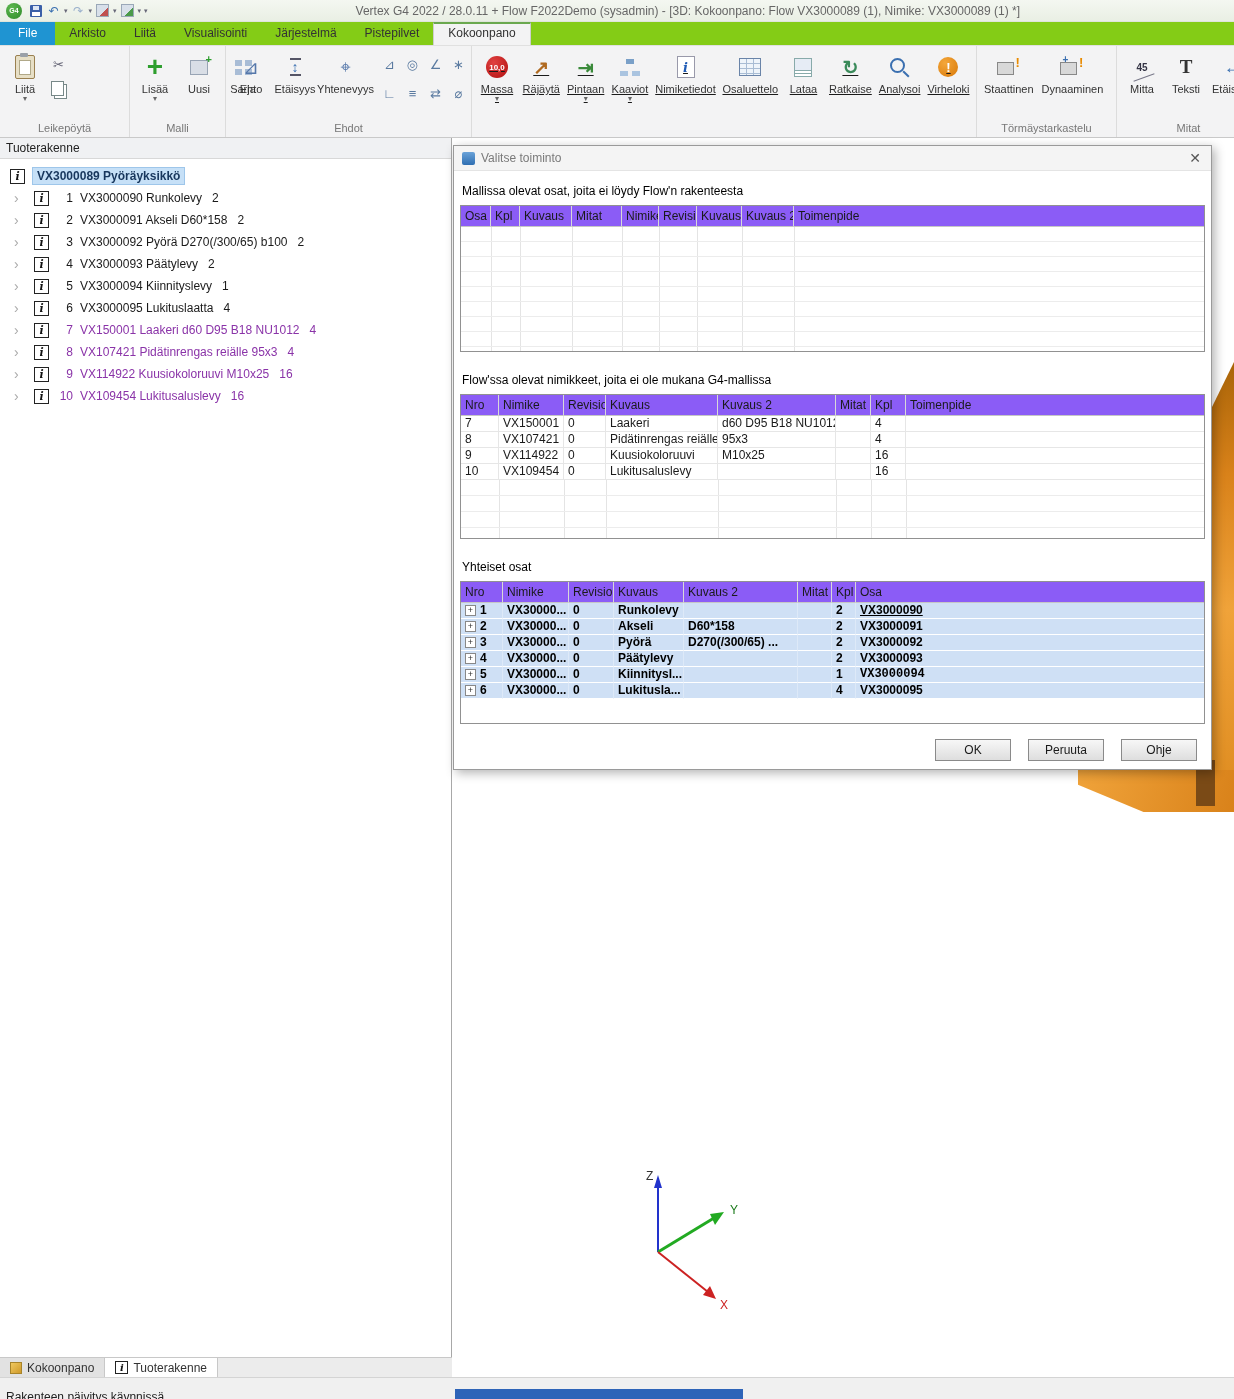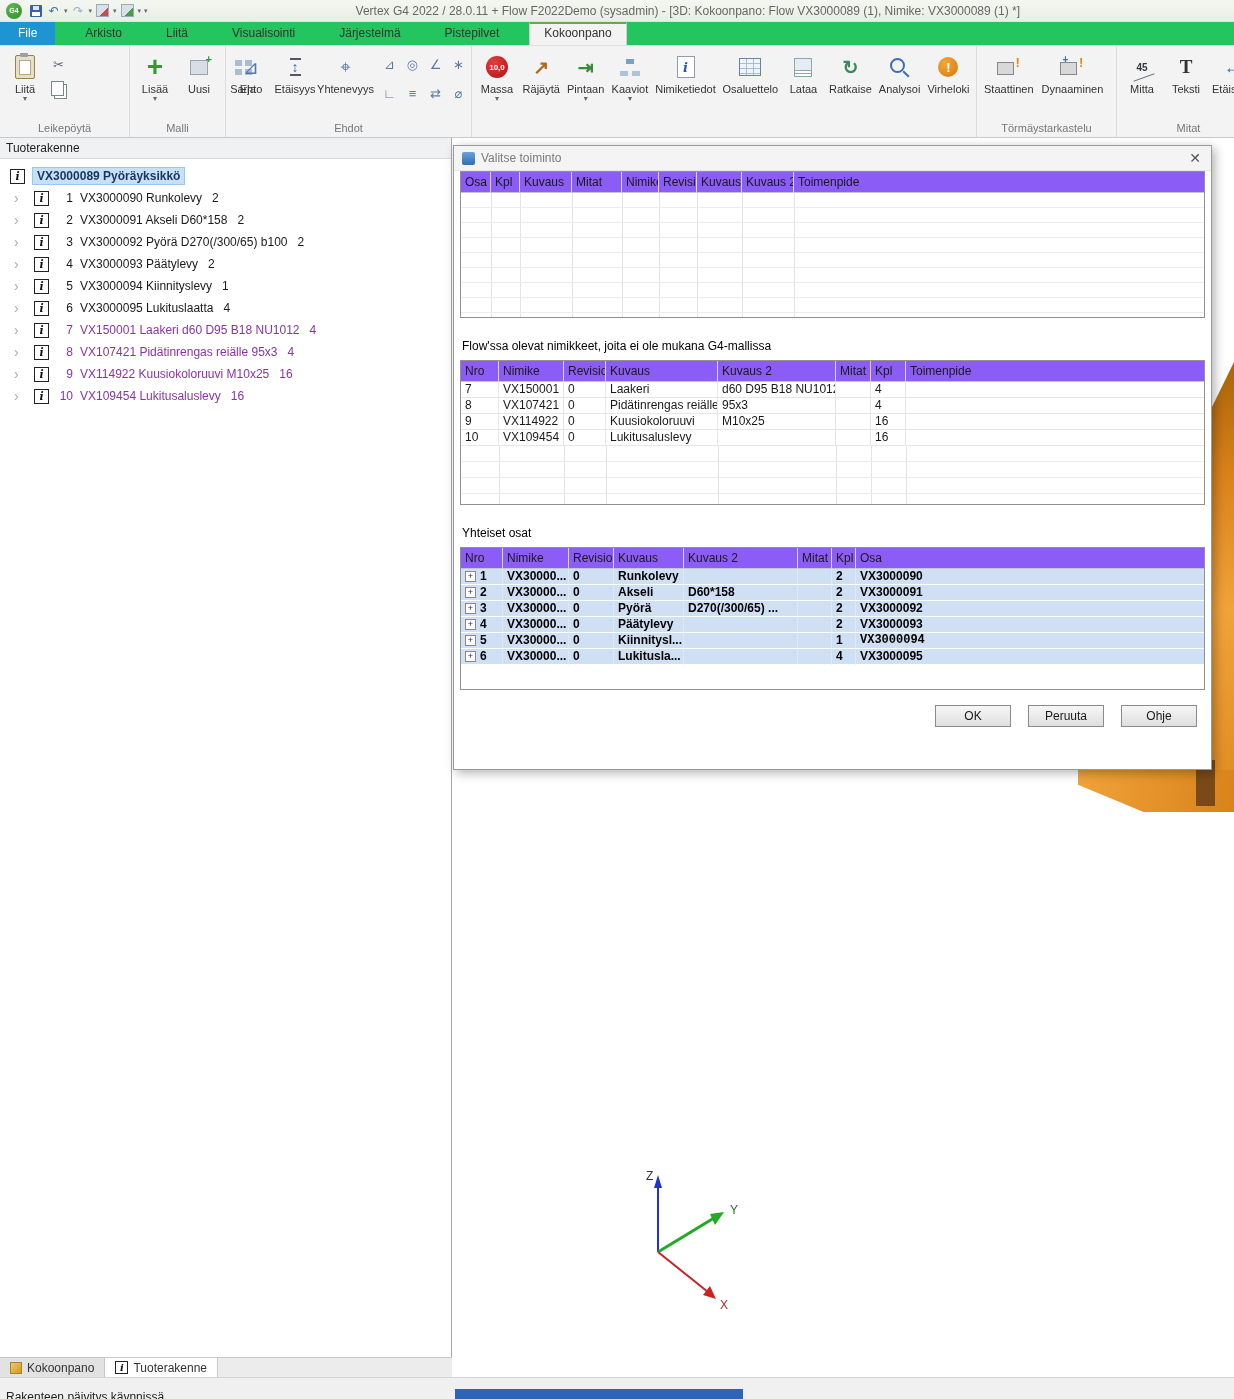--- a/index.html
+++ b/index.html
@@ -13,21 +13,21 @@
   .qicon{width:15px;height:15px;display:flex;align-items:center;justify-content:center;font-size:12px;color:#3a6fb0;}
   .qsave{width:12px;height:12px;background:#3a5fa8;position:relative;border-radius:1px;}
   .qsave::before{content:"";position:absolute;left:3px;top:1px;width:6px;height:4px;background:#dce6f4;}
   .qsave::after{content:"";position:absolute;left:2px;bottom:1px;width:8px;height:4px;background:#fff;}
   .qmisc1{width:13px;height:13px;background:linear-gradient(135deg,#d8e0ea 60%,#c05050 60%);border:1px solid #9aa8b8;box-sizing:border-box;}
   .qmisc2{width:13px;height:13px;background:linear-gradient(135deg,#d8e0ea 60%,#4a9a4a 60%);border:1px solid #9aa8b8;box-sizing:border-box;}
   .qcaret{font-size:7px;color:#667;}
   .titletext{flex:1;text-align:center;color:#666;white-space:nowrap;overflow:hidden;font-size:12px;}
 
   
-  .tabrow{position:absolute;left:0;top:22px;width:1234px;height:24px;background:#22c55e;display:flex;align-items:stretch;border-bottom:1px solid #e0e0e0;box-sizing:border-box;gap:16px;}
+  .tabrow{position:absolute;left:0;top:22px;width:1234px;height:24px;background:#84cc16;display:flex;align-items:stretch;border-bottom:1px solid #e0e0e0;box-sizing:border-box;}
   .tab{padding:4px 14px 0;font-size:12px;color:#333;white-space:nowrap;}
   .tab.file{background:#1f94d2;color:#fff;padding:4px 18px 0;}
   .tab.active{background:#f3f3f4;border-left:1px solid #cfcfcf;border-right:1px solid #cfcfcf;border-top:2px solid #6aa84f;padding-top:2px;}
 
   
   .ribbon{position:absolute;left:0;top:46px;width:1234px;height:92px;background:#f3f3f4;border-bottom:1px solid #c9c9c9;display:flex;box-sizing:border-box;}
   .rgroup{display:flex;flex-direction:column;border-right:1px solid #dcdcdc;box-sizing:border-box;flex:none;}
   .gbody{flex:1;display:flex;align-items:flex-start;padding:4px 4px 0;gap:2px;}
   .glabel{height:16px;line-height:15px;text-align:center;font-size:11px;color:#777;white-space:nowrap;overflow:hidden;}
   .rbtn{display:flex;flex-direction:column;align-items:center;padding:2px 3px 0;border-radius:3px;min-width:36px;}
@@ -252,21 +252,21 @@
             <span class="smic">∟</span>
             <span class="smic">≡</span>
             <span class="smic">⇄</span>
             <span class="smic">⌀</span>
           </div>
         </div>
       </div>
       <div class="glabel">Ehdot</div>
     </div>
 
-    <div class="rgroup" style="width:505px;">
+    <div class="rgroup" style="width:505px;text-decoration:underline;">
       <div class="gbody">
         <div class="rbtn">
           <span class="icbox">
               <span class="ic-massa">
                 <span>10,0</span>
               </span>
             </span>
           <span class="blabel">Massa</span>
           <span class="caret">▾</span>
         </div>
@@ -477,20 +477,21 @@
   </div>
 
   <div class="dialog">
     <div class="dtitle">
       <span class="dico"></span>
       <span>Valitse toiminto</span>
       <span class="dclose">✕</span>
     </div>
     <div class="dbody">
 
+      <div class="slabel">Mallissa olevat osat, joita ei löydy Flow'n rakenteesta</div>
       <div class="dtable">
         <div class="hrow t1g">
           <div class="h">Osa</div>
           <div class="h">Kpl</div>
           <div class="h">Kuvaus</div>
           <div class="h">Mitat</div>
           <div class="h">Nimike</div>
           <div class="h">Revisio</div>
           <div class="h">Kuvaus</div>
           <div class="h">Kuvaus 2</div>
@@ -567,21 +568,21 @@
           <div class="h" style="border-right:none;">Osa</div>
         </div>
         <div class="drow t3g hl">
           <div class="c"><span class="plusbox">+</span><span>1</span></div>
             <div class="c">VX30000...</div>
             <div class="c">0</div>
             <div class="c">Runkolevy</div>
             <div class="c"></div>
             <div class="c"></div>
             <div class="c">2</div>
-            <div class="c" style="border-right:none;">VX3000090</div>
+            <div class="c" style="border-right:none;text-decoration:underline;">VX3000090</div>
         </div>
         <div class="drow t3g hl">
           <div class="c"><span class="plusbox">+</span><span>2</span></div>
             <div class="c">VX30000...</div>
             <div class="c">0</div>
             <div class="c">Akseli</div>
             <div class="c">D60*158</div>
             <div class="c"></div>
             <div class="c">2</div>
             <div class="c" style="border-right:none;">VX3000091</div>

